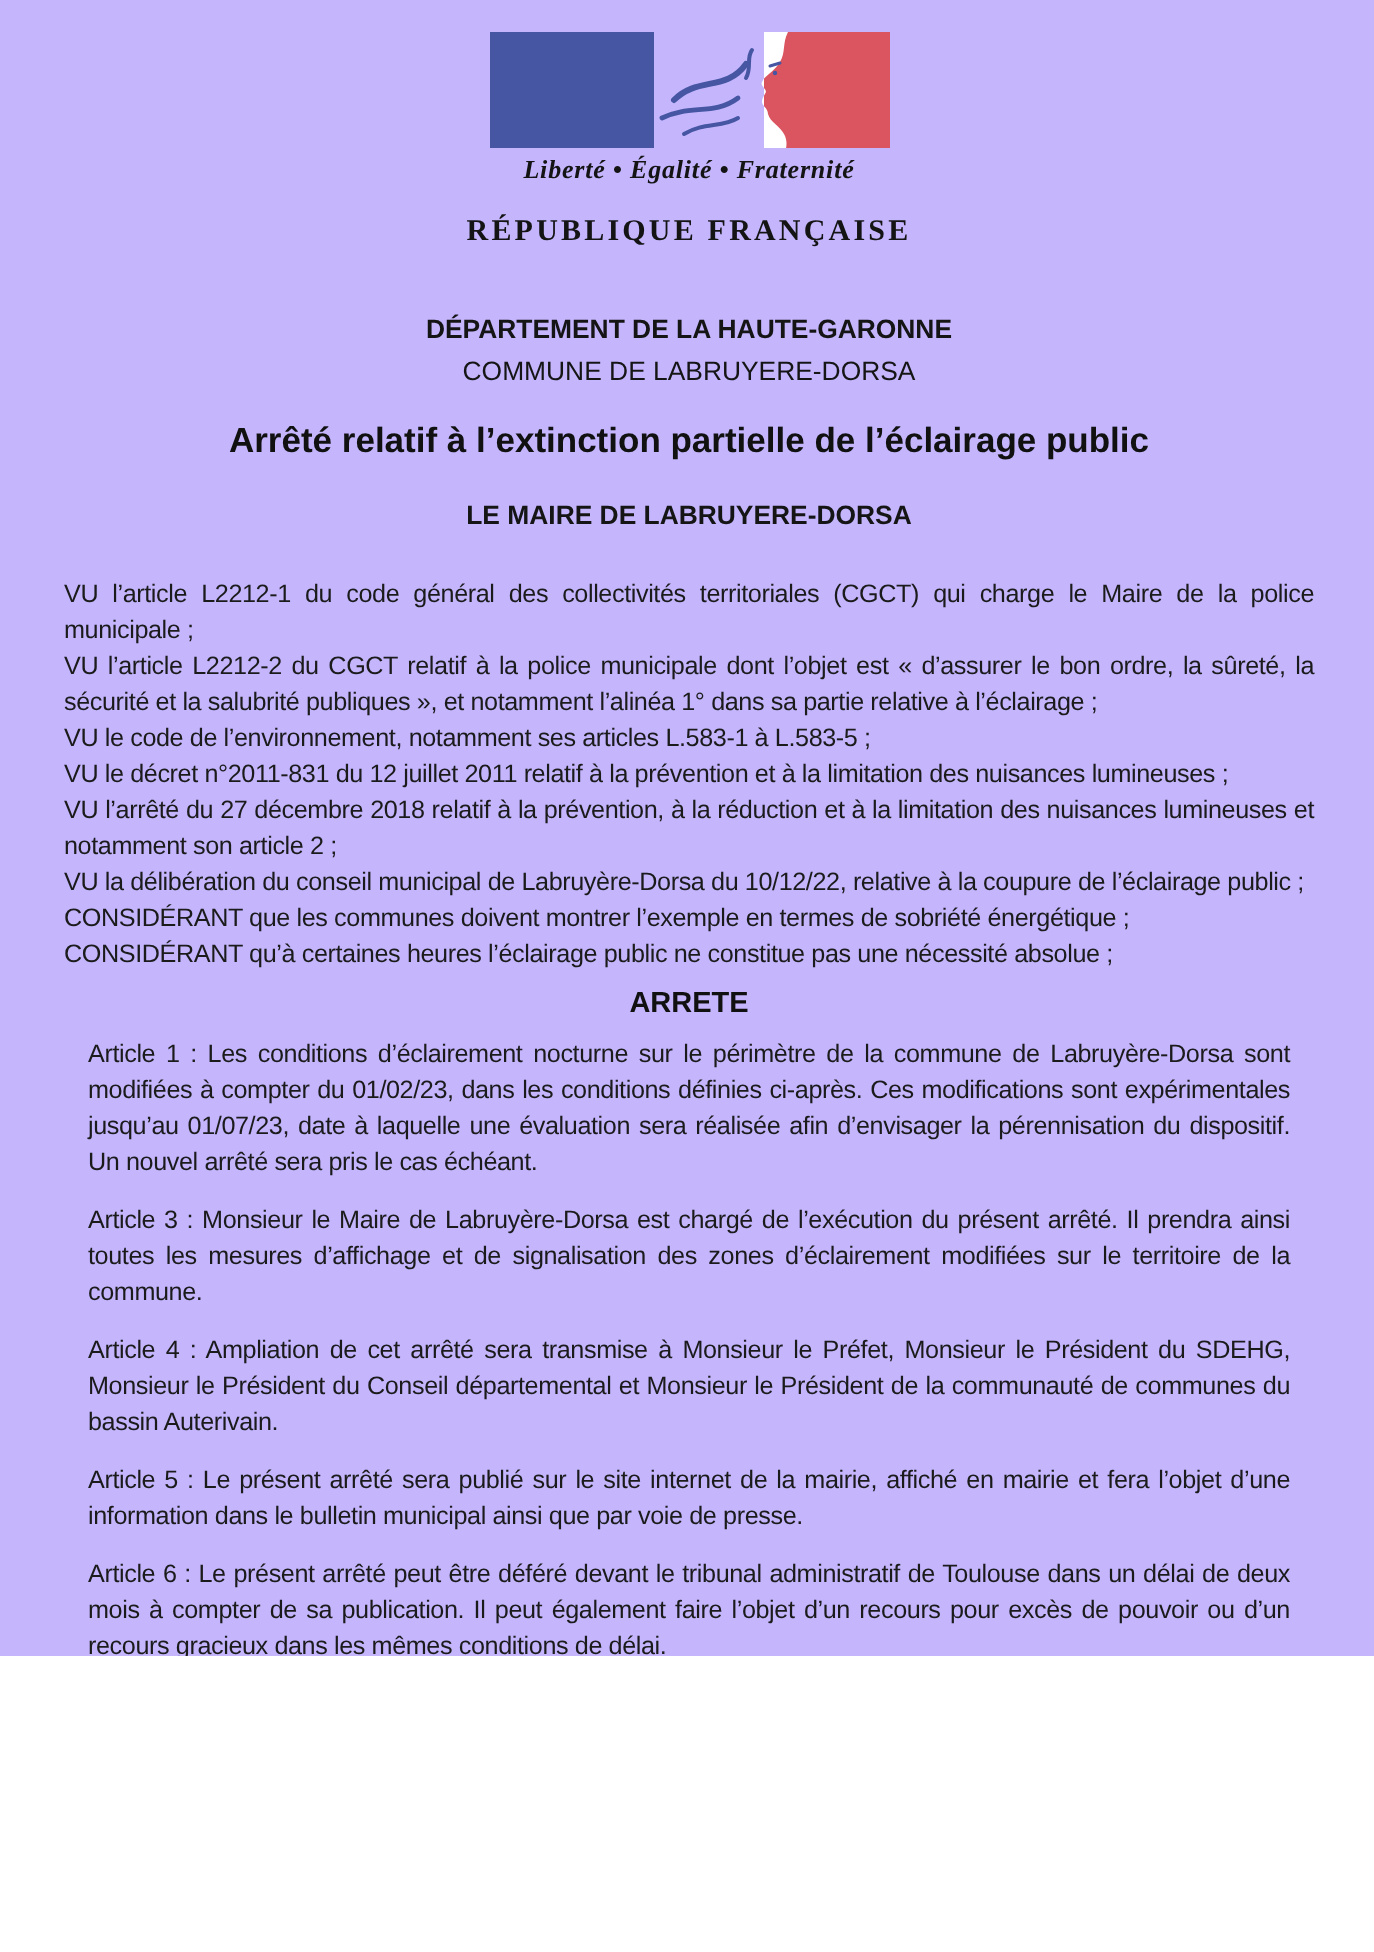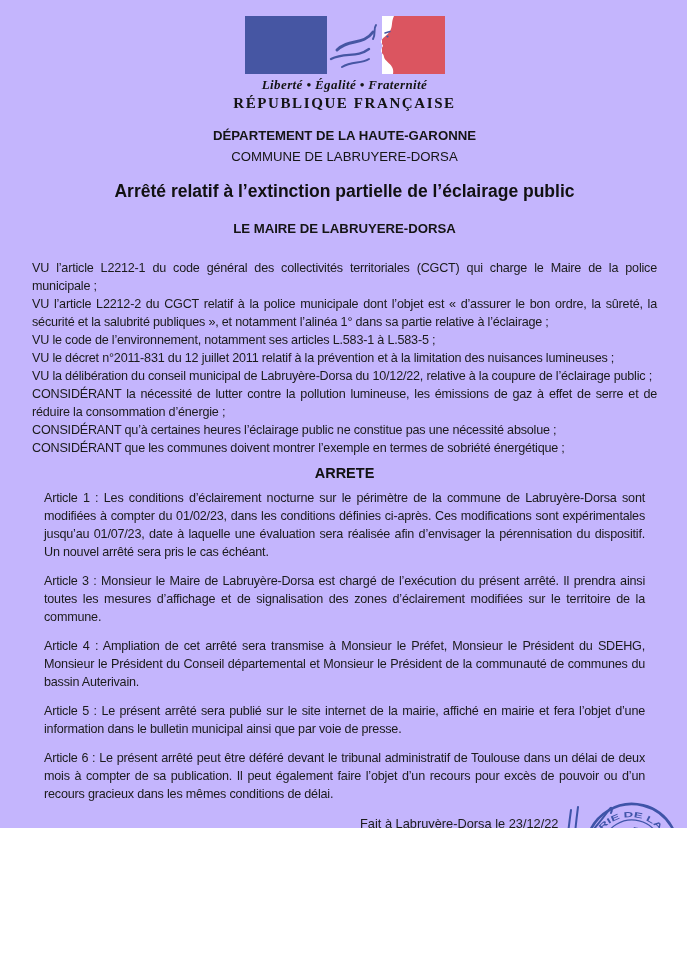--- a/index.html
+++ b/index.html
@@ -14,25 +14,25 @@
     color:#1b1b1b;
   }
   .flag { display:block; margin:0 auto; width:200px; height:58px; }
   .motto {
     margin-top:3px; text-align:center;
     font-family:"Liberation Serif", serif;
     font-style:italic; font-weight:bold;
     font-size:13px; color:#141414; letter-spacing:0.4px;
   }
   .republic {
-    margin-top:2px; text-align:center;
+    margin-top:15px; text-align:center;
     font-family:"Liberation Serif", serif;
     font-weight:bold; font-size:15px; color:#141414; letter-spacing:1.6px;
   }
-  .dept { margin-top:16px; text-align:center; font-weight:bold; font-size:13.2px; color:#151515; }
+  .dept { margin-top:32px; text-align:center; font-weight:bold; font-size:13.2px; color:#151515; }
   .commune { margin-top:6px; text-align:center; font-weight:normal; font-size:13.2px; color:#151515; }
   .doc-title { margin:17px 0 0; text-align:center; font-weight:bold; font-size:17.5px; color:#111; }
   .subtitle { margin-top:19px; text-align:center; font-weight:bold; font-size:13.2px; color:#151515; }
   .recitals { margin-top:23px; }
   .recitals p {
     margin:0; text-align:justify;
     font-size:12.6px; line-height:18px; letter-spacing:-0.2px;
   }
   .arrete { margin:8px 0; text-align:center; font-weight:bold; font-size:14.5px; color:#111; }
   .articles p {
@@ -66,24 +66,24 @@
   <div class="dept">DÉPARTEMENT DE LA HAUTE-GARONNE</div>
   <div class="commune">COMMUNE DE LABRUYERE-DORSA</div>
   <h1 class="doc-title">Arrêté relatif à l’extinction partielle de l’éclairage public</h1>
   <div class="subtitle">LE MAIRE DE LABRUYERE-DORSA</div>
 
   <div class="recitals">
     <p>VU l’article L2212-1 du code général des collectivités territoriales (CGCT) qui charge le Maire de la police municipale ;</p>
     <p>VU l’article L2212-2 du CGCT relatif à la police municipale dont l’objet est « d’assurer le bon ordre, la sûreté, la sécurité et la salubrité publiques », et notamment l’alinéa 1° dans sa partie relative à l’éclairage ;</p>
     <p>VU le code de l’environnement, notamment ses articles L.583-1 à L.583-5 ;</p>
     <p>VU le décret n°2011-831 du 12 juillet 2011 relatif à la prévention et à la limitation des nuisances lumineuses ;</p>
+    <p>VU l’arrêté du 27 décembre 2018 relatif à la prévention, à la réduction et à la limitation des nuisances lumineuses et notamment son article 2 ;</p>
     <p>VU la délibération du conseil municipal de Labruyère-Dorsa du 10/12/22, relative à la coupure de l’éclairage public ;</p>
-    <p>CONSIDÉRANT la nécessité de lutter contre la pollution lumineuse, les émissions de gaz à effet de serre et de réduire la consommation d’énergie ;</p>
+    <p>CONSIDÉRANT que les communes doivent montrer l’exemple en termes de sobriété énergétique ;</p>
     <p>CONSIDÉRANT qu’à certaines heures l’éclairage public ne constitue pas une nécessité absolue ;</p>
-    <p>CONSIDÉRANT que les communes doivent montrer l’exemple en termes de sobriété énergétique ;</p>
   </div>
 
   <div class="arrete">ARRETE</div>
 
   <div class="articles">
     <p>Article 1 : Les conditions d’éclairement nocturne sur le périmètre de la commune de Labruyère-Dorsa sont modifiées à compter du 01/02/23, dans les conditions définies ci-après. Ces modifications sont expérimentales jusqu’au 01/07/23, date à laquelle une évaluation sera réalisée afin d’envisager la pérennisation du dispositif. Un nouvel arrêté sera pris le cas échéant.</p>
     <p>Article 3 : Monsieur le Maire de Labruyère-Dorsa est chargé de l’exécution du présent arrêté. Il prendra ainsi toutes les mesures d’affichage et de signalisation des zones d’éclairement modifiées sur le territoire de la commune.</p>
     <p>Article 4 : Ampliation de cet arrêté sera transmise à Monsieur le Préfet, Monsieur le Président du SDEHG, Monsieur le Président du Conseil départemental et Monsieur le Président de la communauté de communes du bassin Auterivain.</p>
     <p>Article 5 : Le présent arrêté sera publié sur le site internet de la mairie, affiché en mairie et fera l’objet d’une information dans le bulletin municipal ainsi que par voie de presse.</p>
     <p>Article 6 : Le présent arrêté peut être déféré devant le tribunal administratif de Toulouse dans un délai de deux mois à compter de sa publication. Il peut également faire l’objet d’un recours pour excès de pouvoir ou d’un recours gracieux dans les mêmes conditions de délai.</p>

